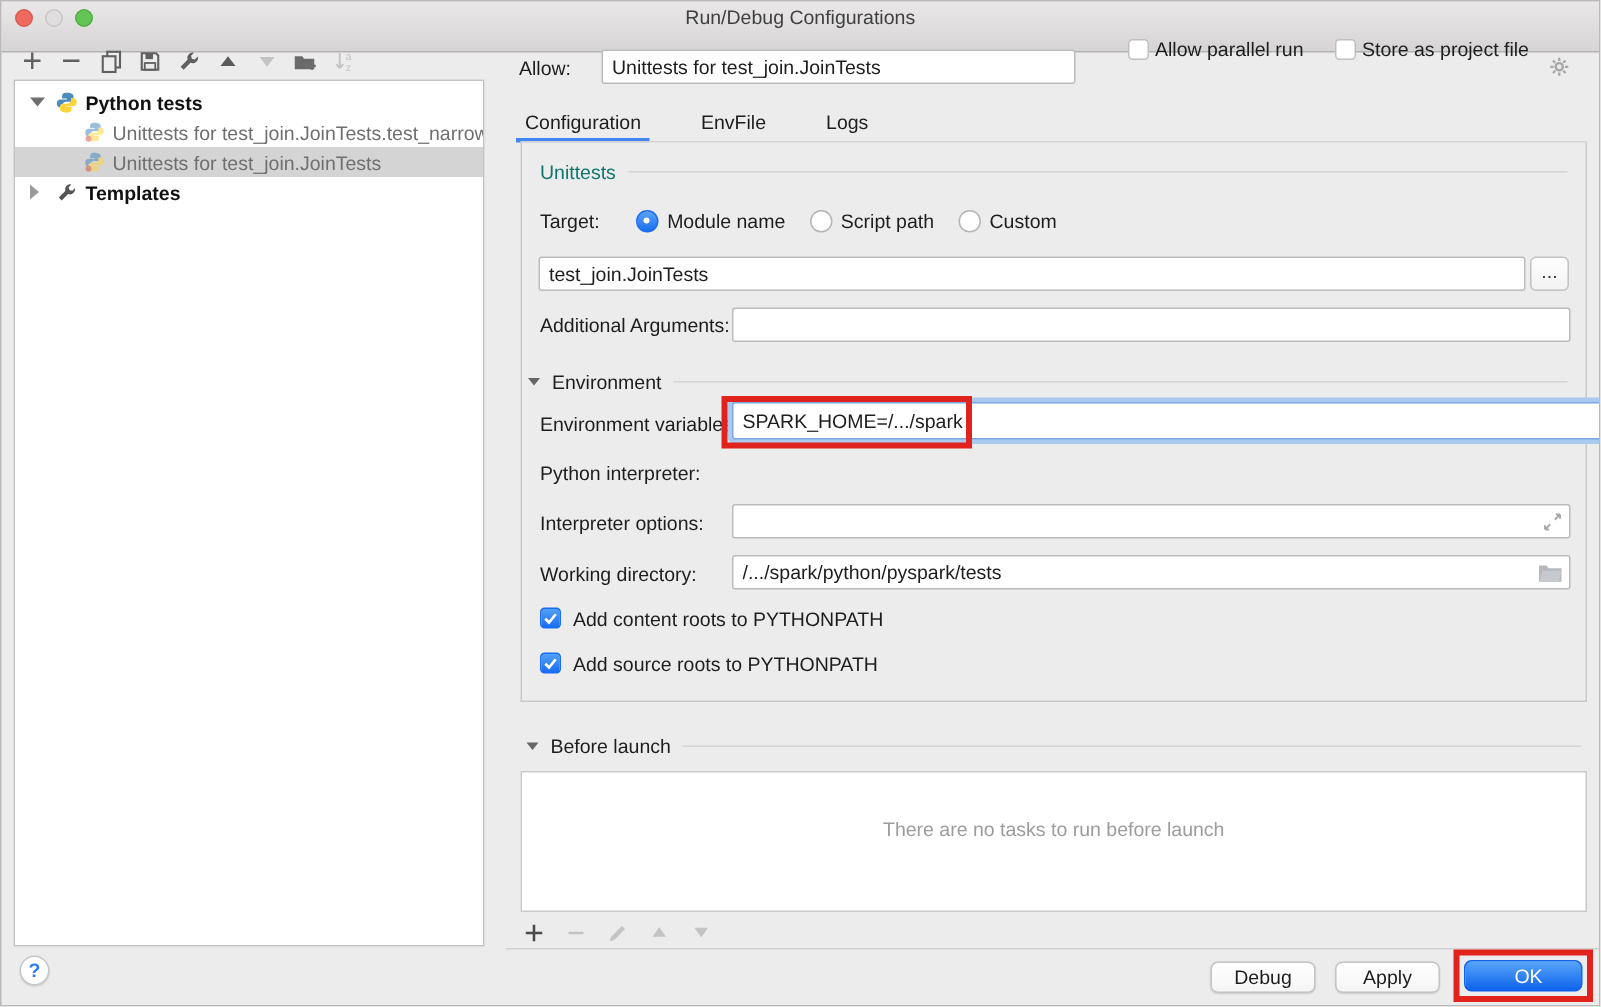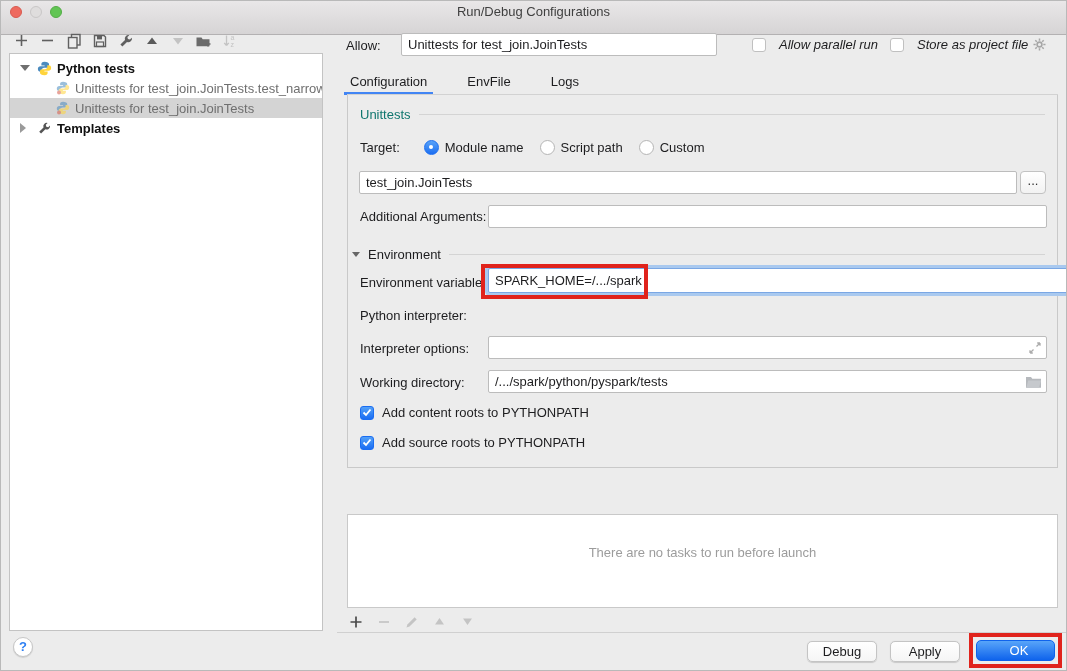--- a/index.html
+++ b/index.html
@@ -31,21 +31,21 @@
   .trow .nlabel { font-weight:bold; color:#111; }
   .ticn { margin-right:5px; flex:0 0 auto; display:inline-flex; }
   .faded { opacity:.55; }
   .caret-down { width:0; height:0; border-left:5px solid transparent; border-right:5px solid transparent; border-top:6px solid #6f6f6f; }
   .caret-right { width:0; height:0; border-top:5px solid transparent; border-bottom:5px solid transparent; border-left:6px solid #9a9a9a; }
 
   
   .name-label { position:absolute; left:345px; top:37px; }
   .name-input { position:absolute; left:400px; top:32px; width:316px; height:23px;
     border:1px solid #bcbcbc; border-radius:2px; background:#fff; padding:0 6px; font:13px "Liberation Sans",sans-serif; color:#1d1d1f; }
-  .hdr-check { position:absolute; top:36px; display:flex; align-items:center; gap:13px;font-style:italic; }
+  .hdr-check { position:absolute; top:24px; display:flex; align-items:center; gap:4px; }
   .cb { width:14px; height:14px; border-radius:3px; background:#fff; border:1px solid #c0c0c0; display:inline-flex; align-items:center; justify-content:center; flex:0 0 auto; }
   .cb.checked { background:linear-gradient(#53a1f8,#1a6df2); border:1px solid #1a6df2; }
   .gear { position:absolute; left:1031px; top:36px; width:15px; height:15px; }
 
   
   .tabs { position:absolute; left:346px; top:68px; height:26px; display:flex; gap:34px; align-items:center; }
   .tab { position:relative; height:26px; line-height:26px; padding:0 3px; color:#1d1d1f; }
   .tab.active::after { content:""; position:absolute; left:-3px; right:-3px; bottom:0; height:3px; background:#4285f4; }
   .tabs-line { position:absolute; left:346px; top:93px; width:711px; height:1px; background:#d2d2d2; }
 
@@ -77,21 +77,21 @@
 
   .browse-btn { position:absolute; width:26px; height:23px; background:linear-gradient(#fff,#f2f2f2);
     border:1px solid #c2c2c2; border-radius:4px; text-align:center; line-height:18px; color:#333; }
 
   .combo { position:absolute; display:flex; align-items:center; background:#fff; border:1px solid #bcbcbc;
     border-radius:3px; padding-left:6px; overflow:hidden; white-space:nowrap; }
   .combo .path { color:#9a9a9a; font-size:11px; margin-left:6px; overflow:hidden; }
   .spinner { position:absolute; right:2px; top:2px; width:17px; height:19px; border-radius:4px;
     background:linear-gradient(#55a2f8,#176cf1); display:flex; align-items:center; justify-content:center; }
 
-  .pp-check { position:absolute; left:12px; display:flex; align-items:center; gap:8px; }
+  .pp-check { position:absolute; left:12px; display:flex; align-items:flex-start; gap:8px; }
 
   
   .before-head { position:absolute; left:350px; top:489px; width:703px; display:flex; align-items:center; gap:8px; }
   .before-box { position:absolute; left:346px; top:513px; width:711px; height:94px; background:#fff; border:1px solid #c9c9c9; }
   .before-empty { margin-top:30px; text-align:center; color:#9c9c9c; }
   .before-toolbar { position:absolute; left:346px; top:612px; display:flex; gap:11px; align-items:center; }
   .bottom-line { position:absolute; left:336px; top:631px; width:731px; height:1px; background:#d0d0d0; }
 
   
   .help-btn { position:absolute; left:12px; top:636px; width:20px; height:20px; border-radius:50%;
@@ -326,20 +326,25 @@
         <svg width="10" height="9">
             <path d="M1.5 4.5l2.5 2.5 4.5-5.5" stroke="#fff" stroke-width="1.8" fill="none"></path>
           </svg>
         </span>
       <span>Add source roots to PYTHONPATH</span>
     </div>
   </div>
 
   <div class="env-annotation"></div>
 
+  <div class="before-head">
+    <span class="exp-caret"></span>
+    <span>Before launch</span>
+    <span class="sec-line"></span>
+  </div>
   <div class="before-box">
     <div class="before-empty">There are no tasks to run before launch</div>
   </div>
   <div class="before-toolbar">
     <span class="tbtn">
       <svg width="14" height="14">
           <path d="M7 1.5v11M1.5 7h11" stroke="#4a4a4a" stroke-width="1.7"></path>
         </svg>
       </span>
     <span class="tbtn">

